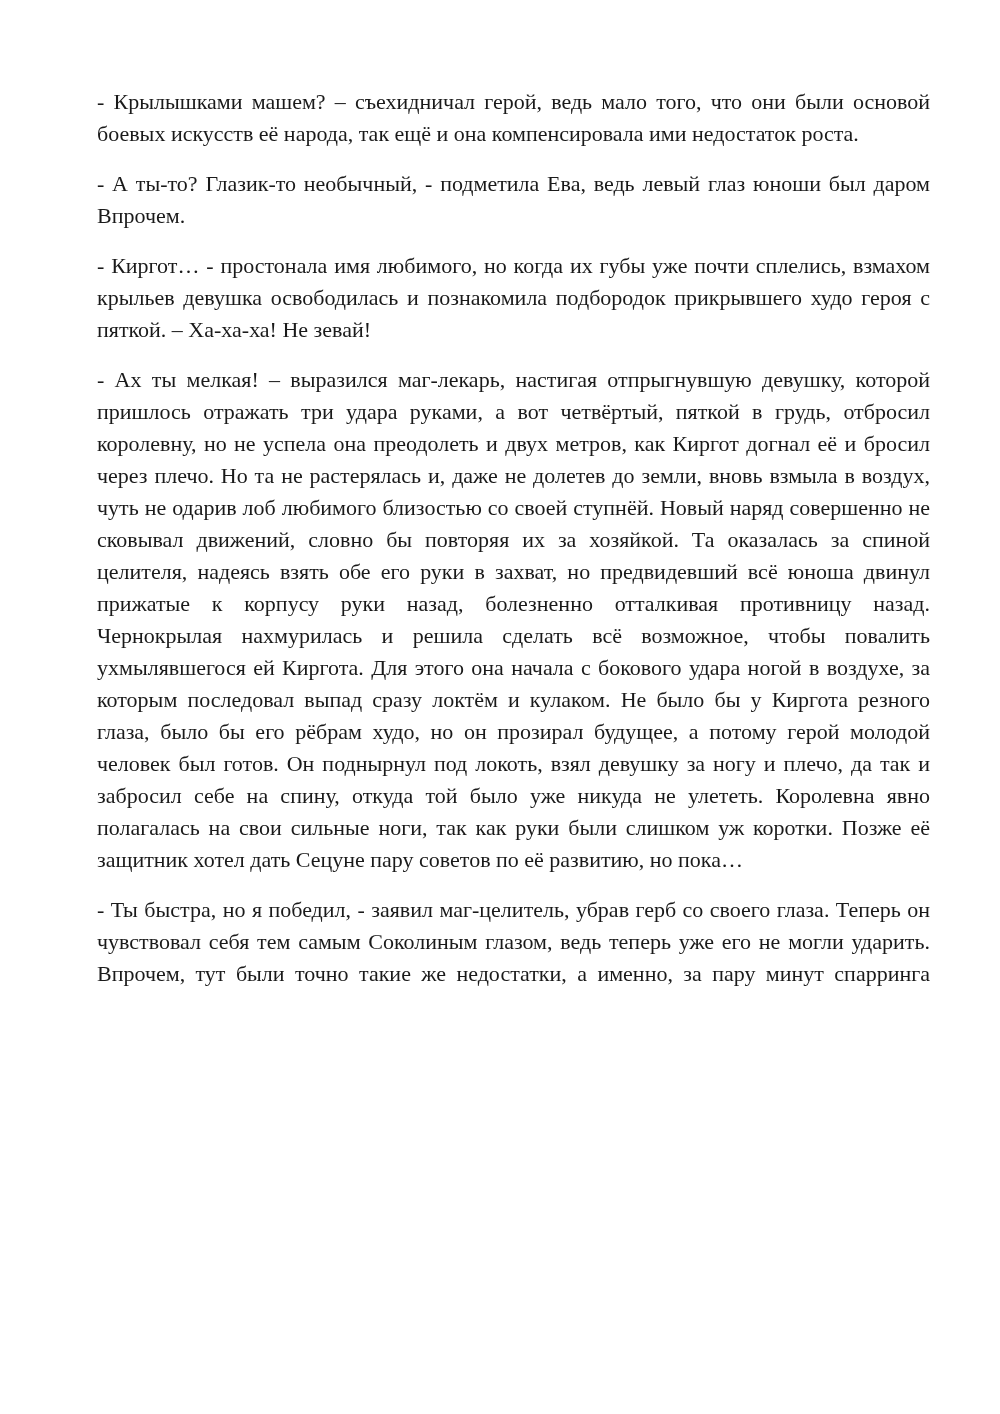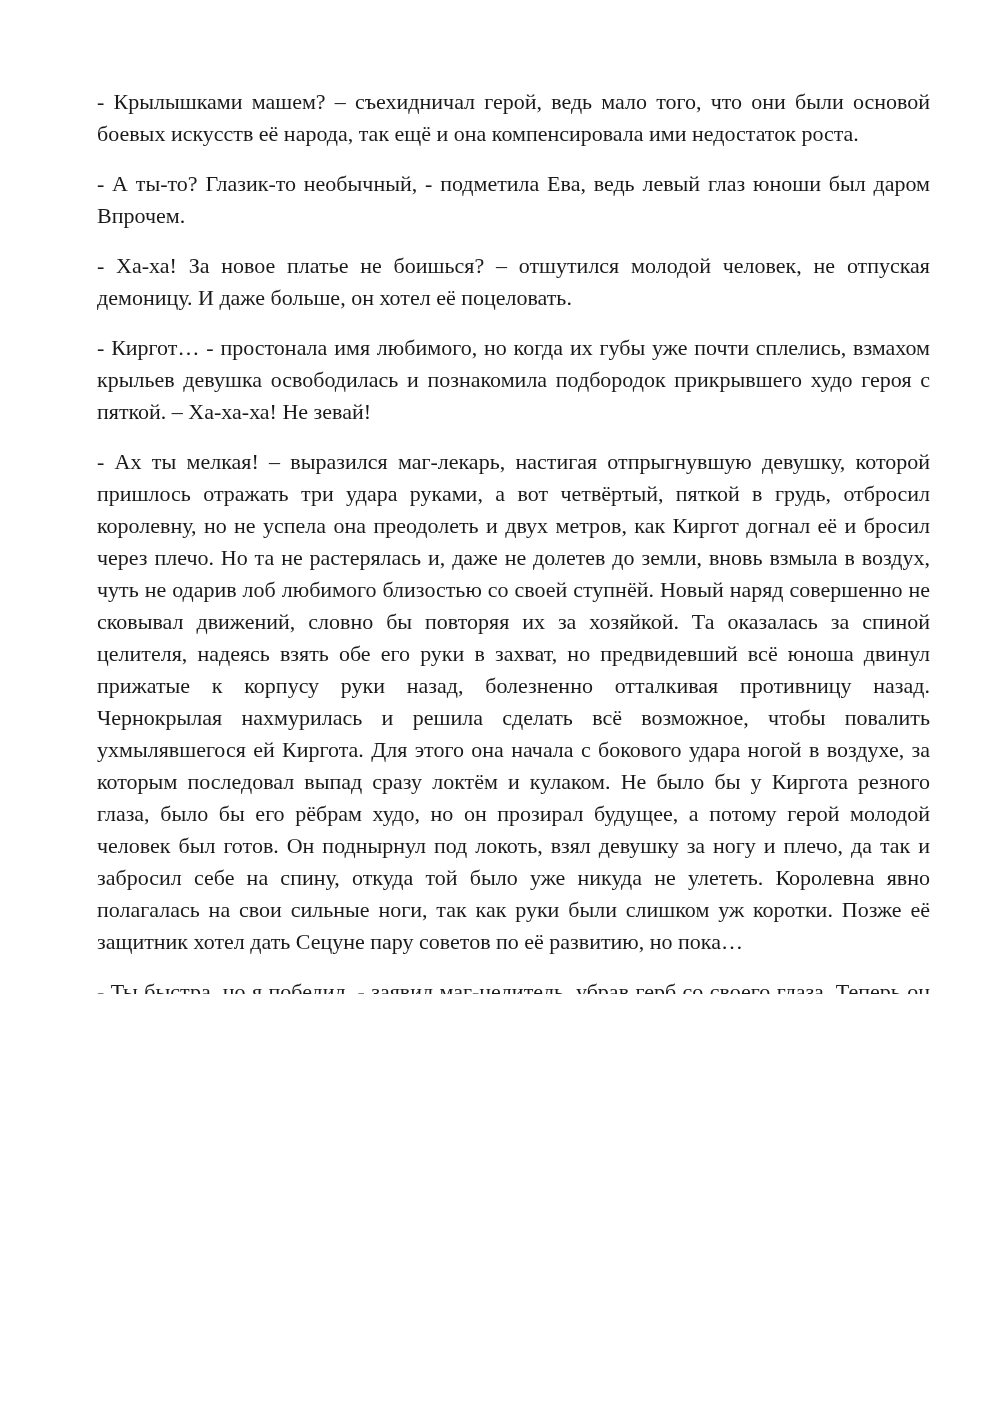--- a/index.html
+++ b/index.html
@@ -40,19 +40,18 @@
     color: #14532d;
   }
 </style>
 </head>
 <body>
 
 <div class="page">
   <div class="content">
     <p>- Крылышками машем? – съехидничал герой, ведь мало того, что они были основой боевых искусств её народа, так ещё и она компенсировала ими недостаток роста.</p>
     <p>- А ты-то? Глазик-то необычный, - подметила Ева, ведь левый глаз юноши был даром Впрочем.</p>
-    <p>- Ха-ха! За новое платье не боишься? – отшутился молодой человек, не отпуская демоницу. И даже больше, он хотел её поцеловать.</p>
     <p>- Киргот… - простонала имя любимого, но когда их губы уже почти сплелись, взмахом крыльев девушка освободилась и познакомила подбородок прикрывшего худо героя с пяткой. – Ха-ха-ха! Не зевай!</p>
     <p>- Ах ты мелкая! – выразился маг-лекарь, настигая отпрыгнувшую девушку, которой пришлось отражать три удара руками, а вот четвёртый, пяткой в грудь, отбросил королевну, но не успела она преодолеть и двух метров, как Киргот догнал её и бросил через плечо. Но та не растерялась и, даже не долетев до земли, вновь взмыла в воздух, чуть не одарив лоб любимого близостью со своей ступнёй. Новый наряд совершенно не сковывал движений, словно бы повторяя их за хозяйкой. Та оказалась за спиной целителя, надеясь взять обе его руки в захват, но предвидевший всё юноша двинул прижатые к корпусу руки назад, болезненно отталкивая противницу назад. Чернокрылая нахмурилась и решила сделать всё возможное, чтобы повалить ухмылявшегося ей Киргота. Для этого она начала с бокового удара ногой в воздухе, за которым последовал выпад сразу локтём и кулаком. Не было бы у Киргота резного глаза, было бы его рёбрам худо, но он прозирал будущее, а потому герой молодой человек был готов. Он поднырнул под локоть, взял девушку за ногу и плечо, да так и забросил себе на спину, откуда той было уже никуда не улететь. Королевна явно полагалась на свои сильные ноги, так как руки были слишком уж коротки. Позже её защитник хотел дать Сецуне пару советов по её развитию, но пока…</p>
     <p>- Ты быстра, но я победил, - заявил маг-целитель, убрав герб со своего глаза. Теперь он чувствовал себя тем самым Соколиным глазом, ведь теперь уже его не могли ударить. Впрочем, тут были точно такие же недостатки, а именно, за пару минут спарринга юноша потерял около пятой части маны, а значит, придётся либо осваиваться с этой силой, либо же использовать её только в крайней необходимости. Правда, целитель был довольно быстрым, да и никто не воспрещал восполнять ману от врагов.</p>
   </div>
   <div class="page-number">170</div>
 </div>
 
 </body></html>

